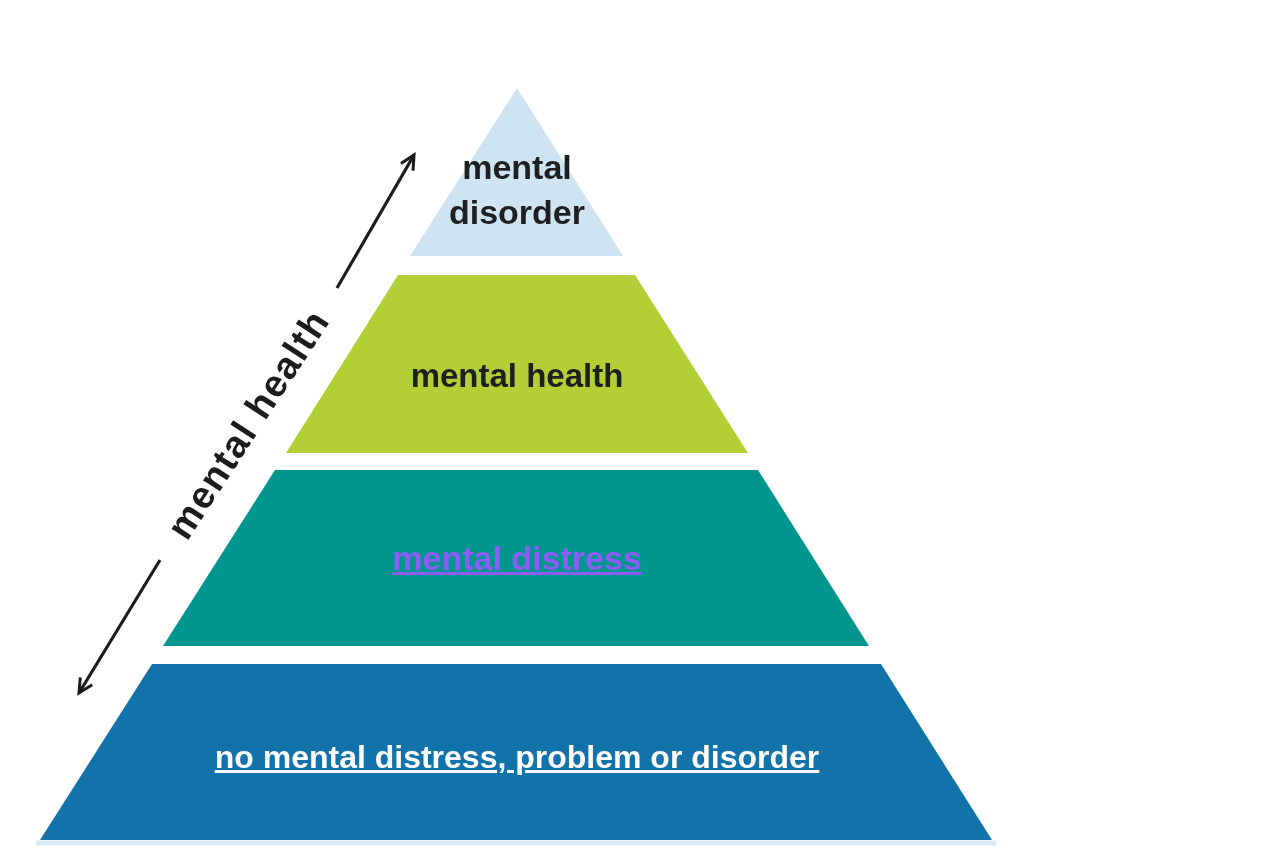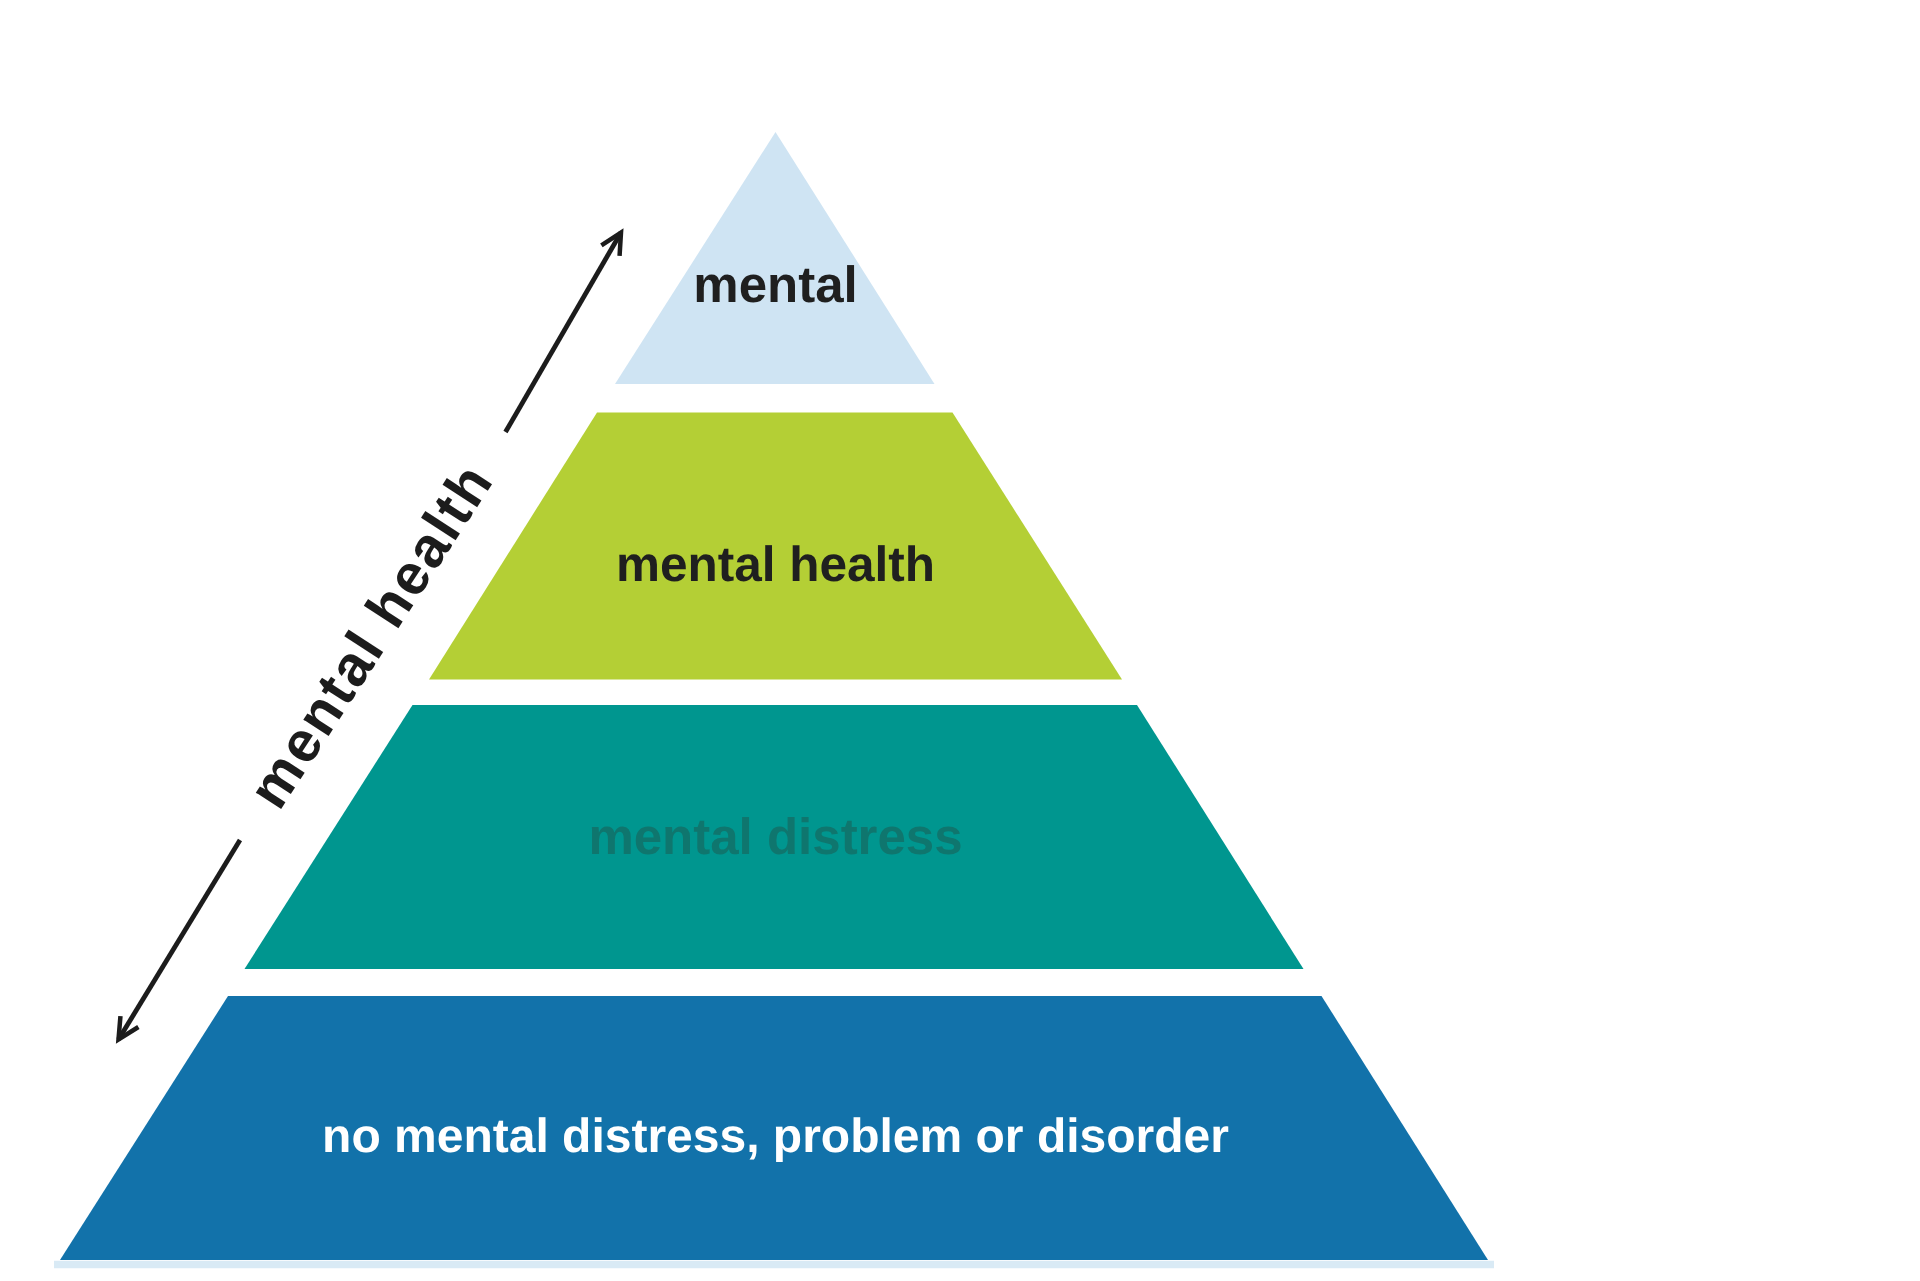--- a/index.html
+++ b/index.html
@@ -67,27 +67,28 @@
     <polygon points="152,664 881,664 992,840 40,840" fill="#1272aa"></polygon>
 
     <line x1="337" y1="288" x2="414" y2="155" stroke-width="3.2" marker-end="url(#arrowhead)" stroke="#1c1c1c"></line>
     <line x1="160" y1="560" x2="79" y2="693" stroke-width="3.2" marker-end="url(#arrowhead)" stroke="#1c1c1c"></line>
 
     <text id="axis-text" transform="translate(248,424) rotate(-57)" text-anchor="middle" dominant-baseline="central" fill="#1c1c1c">mental health</text>
   </svg>
 
   <div id="level1-label" class="level-label" style="color: rgb(31, 31, 31);">
     <div class="label-line">mental</div>
+    <div class="label-line">disorder</div>
   </div>
 
   <div id="level2-label" class="level-label" style="color: rgb(31, 31, 31);">
     <div class="label-line">mental health</div>
   </div>
 
-  <div id="level3-label" class="level-label" style="color: #0f766e;">
+  <div id="level3-label" class="level-label" style="color: #8b5cf6; text-decoration: underline;">
     <div class="label-line">mental distress</div>
   </div>
 
-  <div id="level4-label" class="level-label" style="color: rgb(255, 255, 255);">
+  <div id="level4-label" class="level-label" style="color: rgb(255, 255, 255); text-decoration: underline;">
     <div class="label-line">no mental distress, problem or disorder</div>
   </div>
 
 </div>
 
 </body></html>

